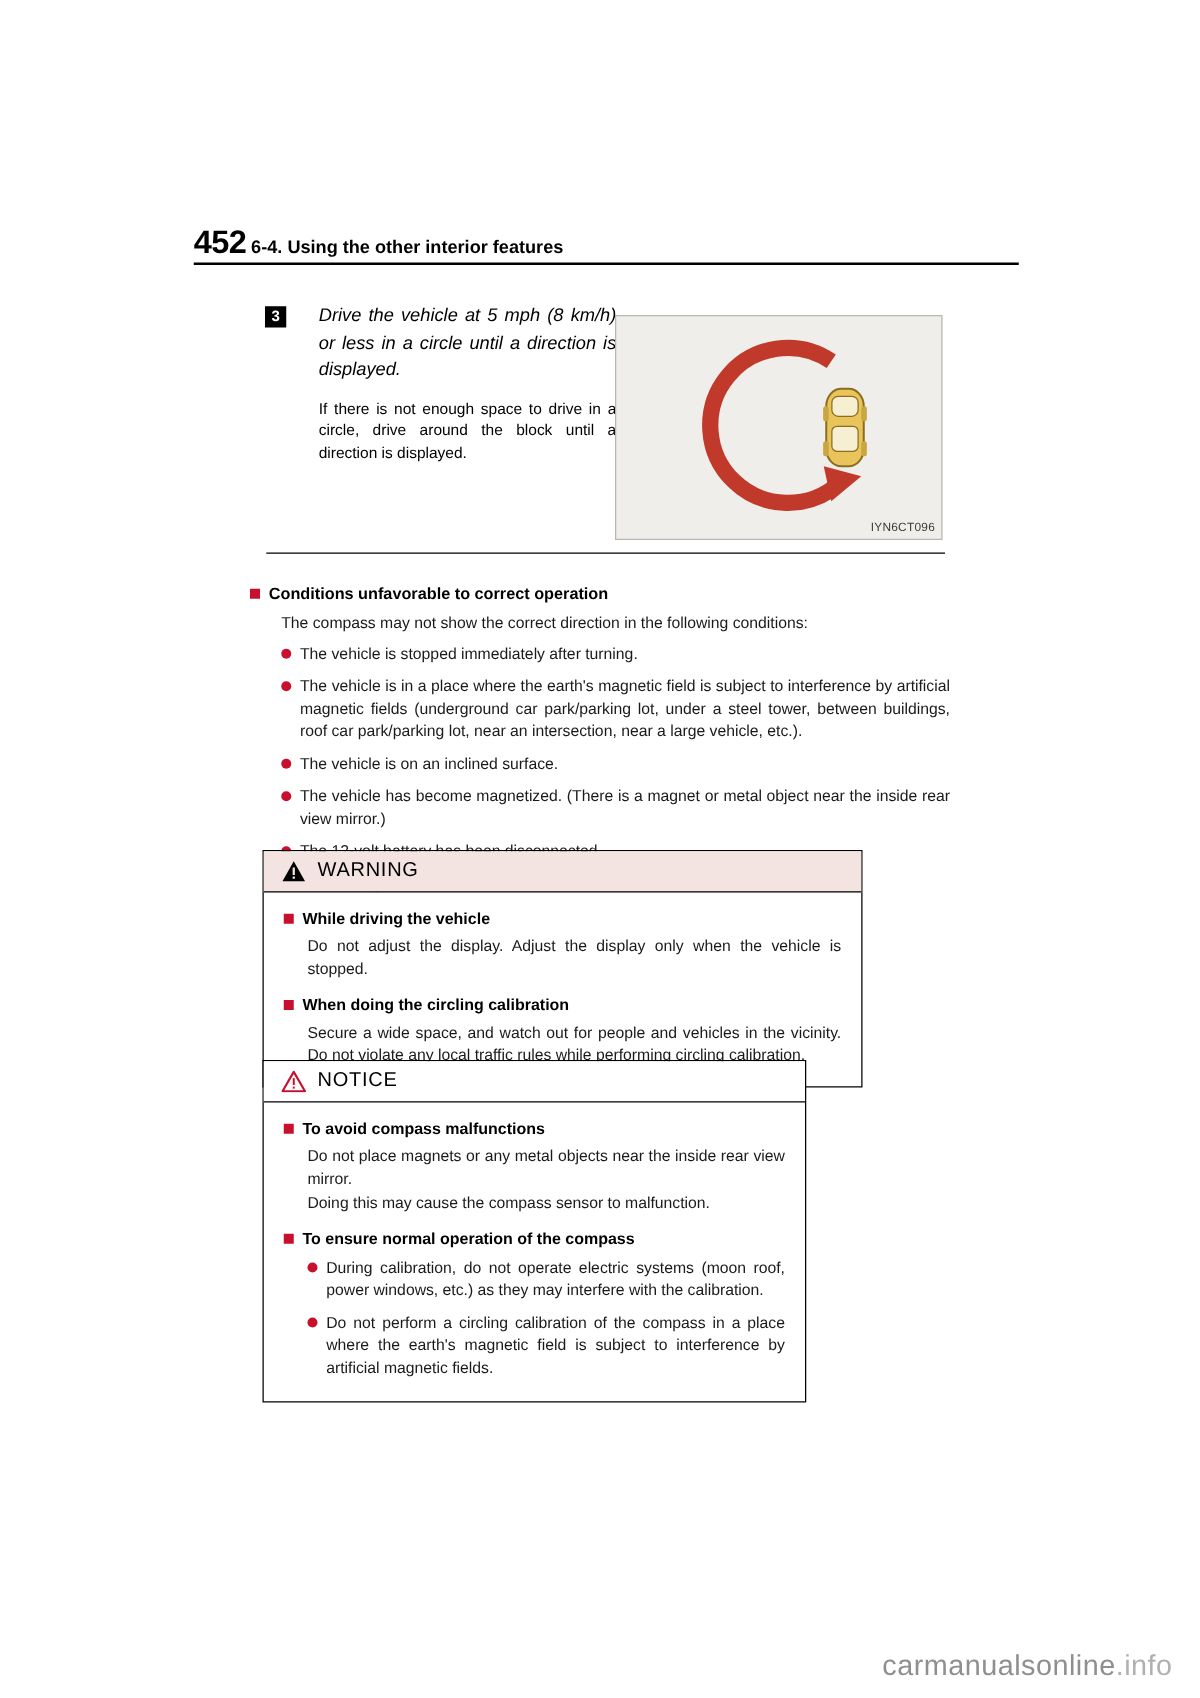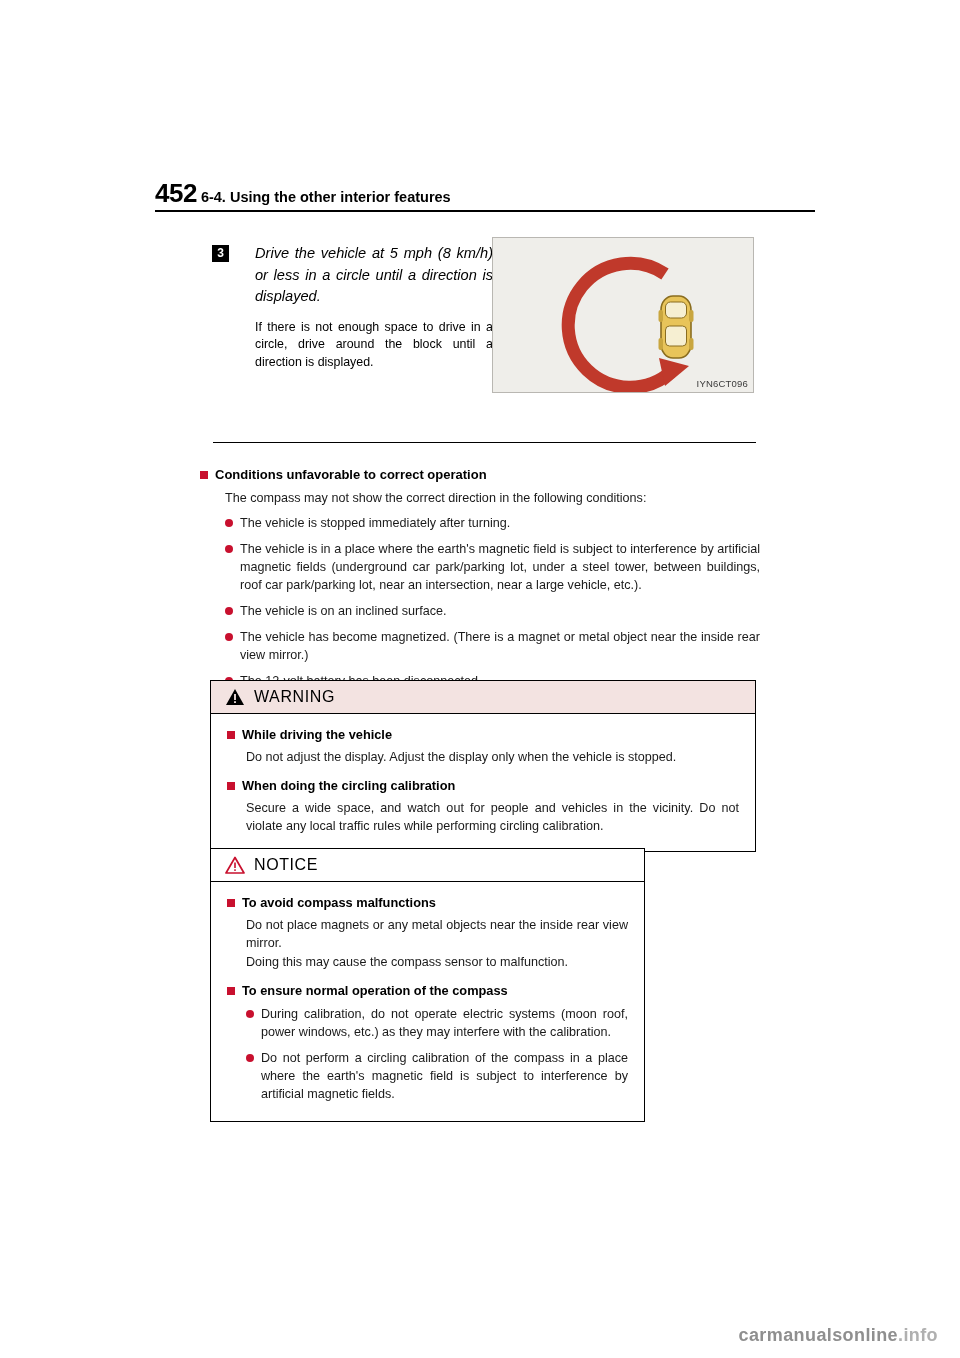--- a/index.html
+++ b/index.html
@@ -88,23 +88,23 @@
     line-height: 17.5px;
     text-align: justify;
     text-align-last: left;
     color: #000;
   }
 
   
   .figure {
     position: absolute;
     left: 492px;
-    top: 237px;
+    top: 252px;
     width: 262px;
-    height: 156px;
+    height: 180px;
     background: #efeeea;
     border: 1px solid #b9b7b2;
     box-sizing: border-box;
     overflow: hidden;
   }
   .figure svg { display: block; }
   .fig-code {
     position: absolute;
     right: 5px;
     bottom: 3px;
@@ -176,21 +176,21 @@
     flex: 1;
     text-align: justify;
     text-align-last: left;
   }
 
   
   .warning-box {
     position: absolute;
     left: 210px;
     top: 680px;
-    width: 546px;
+    width: 480px;
     border: 1px solid #000;
     box-sizing: border-box;
   }
   .warning-head {
     background: #f3e3e1;
     border-bottom: 1px solid #000;
     height: 32px;
     display: flex;
     align-items: center;
     padding-left: 14px;
@@ -255,25 +255,24 @@
   .notice-sub-bullets {
     margin-left: 19px;
     margin-top: 7px;
   }
 
   
   .watermark {
     position: absolute;
     right: 22px;
     bottom: 12px;
-    font-size: 18px;
+    font-size: 23px;
     color: #8f8f8f;
     letter-spacing: 0.4px;
     font-family: "Liberation Sans", sans-serif;
-    font-weight: bold;
   }
   .watermark .dim { color: #b0b0b0; }
 </style>
 </head>
 <body>
 
 <div class="page">
 
   <div class="header">
     <span class="page-number">452</span>

